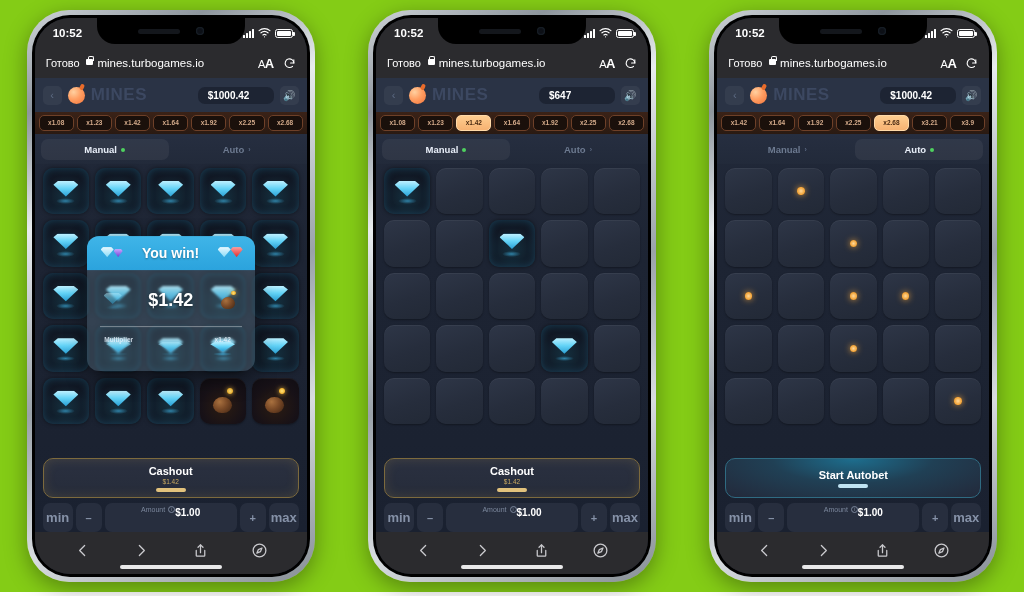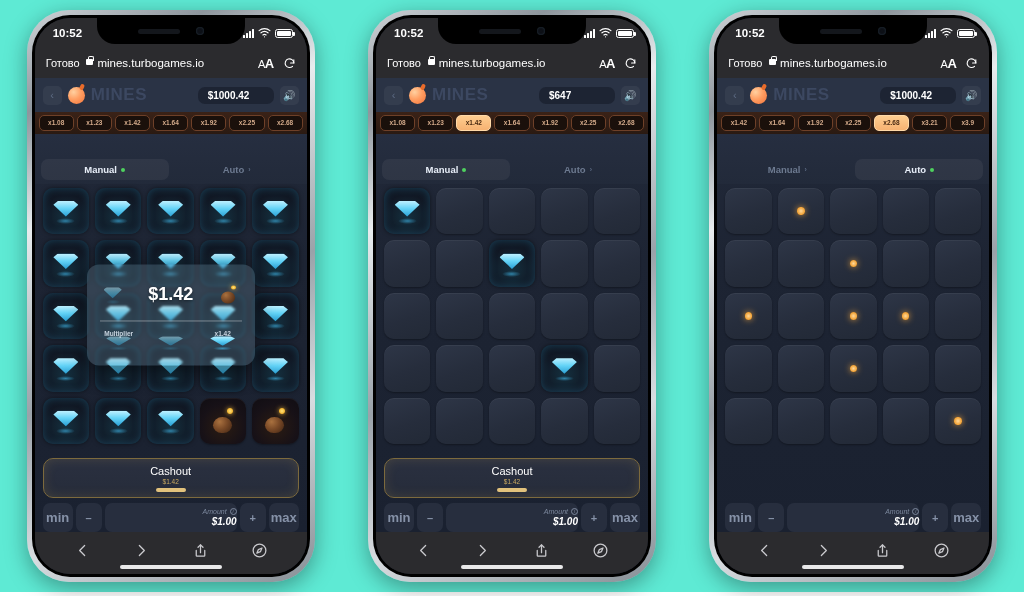--- a/index.html
+++ b/index.html
@@ -5,21 +5,21 @@
   * { box-sizing: border-box; margin: 0; padding: 0; }
   html, body {
     width: 1024px; height: 596px;
     background: #ffffff;
     font-family: "Liberation Sans", sans-serif;
     overflow: hidden;
   }
   .stage {
     position: relative;
     width: 1024px; height: 592px;
-    background: #5eead4;
+    background: #84cc16;
     display: flex;
     align-items: center;
     justify-content: space-around;
   }
 
   
   .phone {
     position: relative;
     width: 288px; height: 572px;
     border-radius: 42px;
@@ -195,21 +195,21 @@
     flex: 0 0 auto;
     background: linear-gradient(180deg,#262e40 0%,#222a3a 100%);
   }
   .tab {
     flex: 1 1 0;
     text-align: center;
     font-size: 9.5px; font-weight: bold;
     color: #6d7a90;
     padding: 5px 0;
     border-radius: 7px;
-    display: flex; align-items: center; justify-content: center; gap: 4px; margin-top: 20px;
+    display: flex; align-items: center; justify-content: center; gap: 4px;
   }
   .tab.active { color: #e8eef8; background: rgba(255,255,255,.055); }
   .dot { width: 4px; height: 4px; border-radius: 50%; background: #4ed15f; display:inline-block; }
   .chev { font-size: 7px; color: #5b6881; }
 
   
   .grid-wrap {
     flex: 1 1 auto;
     padding: 4px 8px 2px;
     display: flex; align-items: flex-start; justify-content: center;
@@ -345,21 +345,21 @@
   
   .action-wrap { padding: 4px 8px 3px; flex: 0 0 auto; }
   .cashout {
     height: 40px; border-radius: 10px;
     border: 1px solid #7d6a3d;
     background: linear-gradient(180deg,#2a3040 0%,#262c3a 100%);
     box-shadow: 0 0 12px rgba(200,160,70,.18) inset;
     display: flex; flex-direction: column; align-items: center; justify-content: center;
     gap: 1px;
   }
-  .cashout .t { font-size: 11px; font-weight: normal; color: #fff; }
+  .cashout .t { font-size: 11px; font-weight: bold; color: #fff; }
   .cashout .s { font-size: 6.5px; color: #c9a961; }
   .cashout .bar { width: 30px; height: 4px; border-radius: 2px; background: #e2c27c; margin-top: 2px; }
   .autobet {
     height: 40px; border-radius: 10px;
     border: 1px solid #2f6b82;
     background: radial-gradient(ellipse at 50% 0%, #1d6e8e 0%, #204055 45%, #23293a 100%);
     display: flex; flex-direction: column; align-items: center; justify-content: center;
   }
   .autobet .t { font-size: 11px; font-weight: bold; color: #fff; }
   .autobet .bar { width: 30px; height: 4px; border-radius: 2px; background: #bfe3f2; margin-top: 3px; }
@@ -372,23 +372,22 @@
   }
   .amt-btn {
     background: #272e3e; border-radius: 7px;
     font-size: 13px; color: #8692a8; font-weight: bold;
     display:flex;align-items:center;justify-content:center;
     padding: 7px 0; min-width: 30px;
   }
   .amt-btn.sign { font-size: 11px; min-width: 26px; }
   .amt-field {
     flex: 1 1 auto; background: #272e3e; border-radius: 7px;
-    display: flex; flex-direction: column; align-items: flex-end; justify-content: center;
+    display: flex; flex-direction: row; align-items: flex-start; justify-content: center;
     padding: 3px 0 4px;
-    font-style: italic;
   }
   .amt-field .lab { font-size: 7px; color: #7b879c; display:flex; gap:3px; align-items:center;}
   .amt-field .lab .i {
     width:7px;height:7px;border-radius:50%;border:1px solid #7b879c;
     font-size:5px; line-height:5px; text-align:center; color:#7b879c;
   }
   .amt-field .val { font-size: 10px; color: #fff; font-weight: bold; margin-top: 1px; }
 
   
   .safari-bottom {
@@ -553,20 +552,25 @@
                   <div class="gem"></div>
                 </div>
                 <div class="cell bombcell">
                   <div class="bomb"></div>
                 </div>
                 <div class="cell bombcell">
                   <div class="bomb"></div>
                 </div>
               </div>
               <div class="win-modal">
+                <div class="win-head">
+                  <div class="deco-l"><span class="mini-gem"></span><span class="mini-gem purple"></span></div>
+                  <span>You win!</span>
+                  <div class="deco-r"><span class="mini-gem"></span><span class="mini-gem red"></span></div>
+                </div>
                 <div class="win-body">
                   <div class="win-amount-row">
                     <div class="win-side">
                       <div class="gem dim"></div>
                     </div>
                     <div class="win-amount">$1.42</div>
                     <div class="win-side">
                       <div class="bomb"></div>
                     </div>
                   </div>
@@ -898,20 +902,26 @@
                 <div class="cell"></div>
                 <div class="cell"></div>
                 <div class="cell"></div>
                 <div class="cell"></div>
                 <div class="cell"></div>
                 <div class="cell">
                   <div class="autodot"></div>
                 </div>
               </div>
             </div>
+            <div class="action-wrap">
+              <div class="autobet">
+                <div class="t">Start Autobet</div>
+                <div class="bar"></div>
+              </div>
+            </div>
             <div class="amount-row">
               <div class="amt-btn">min</div>
               <div class="amt-btn sign">–</div>
               <div class="amt-field">
                 <div class="lab">
                   <span>Amount</span>
                   <span class="i">i</span>
                 </div>
                 <div class="val">$1.00</div>
               </div>

